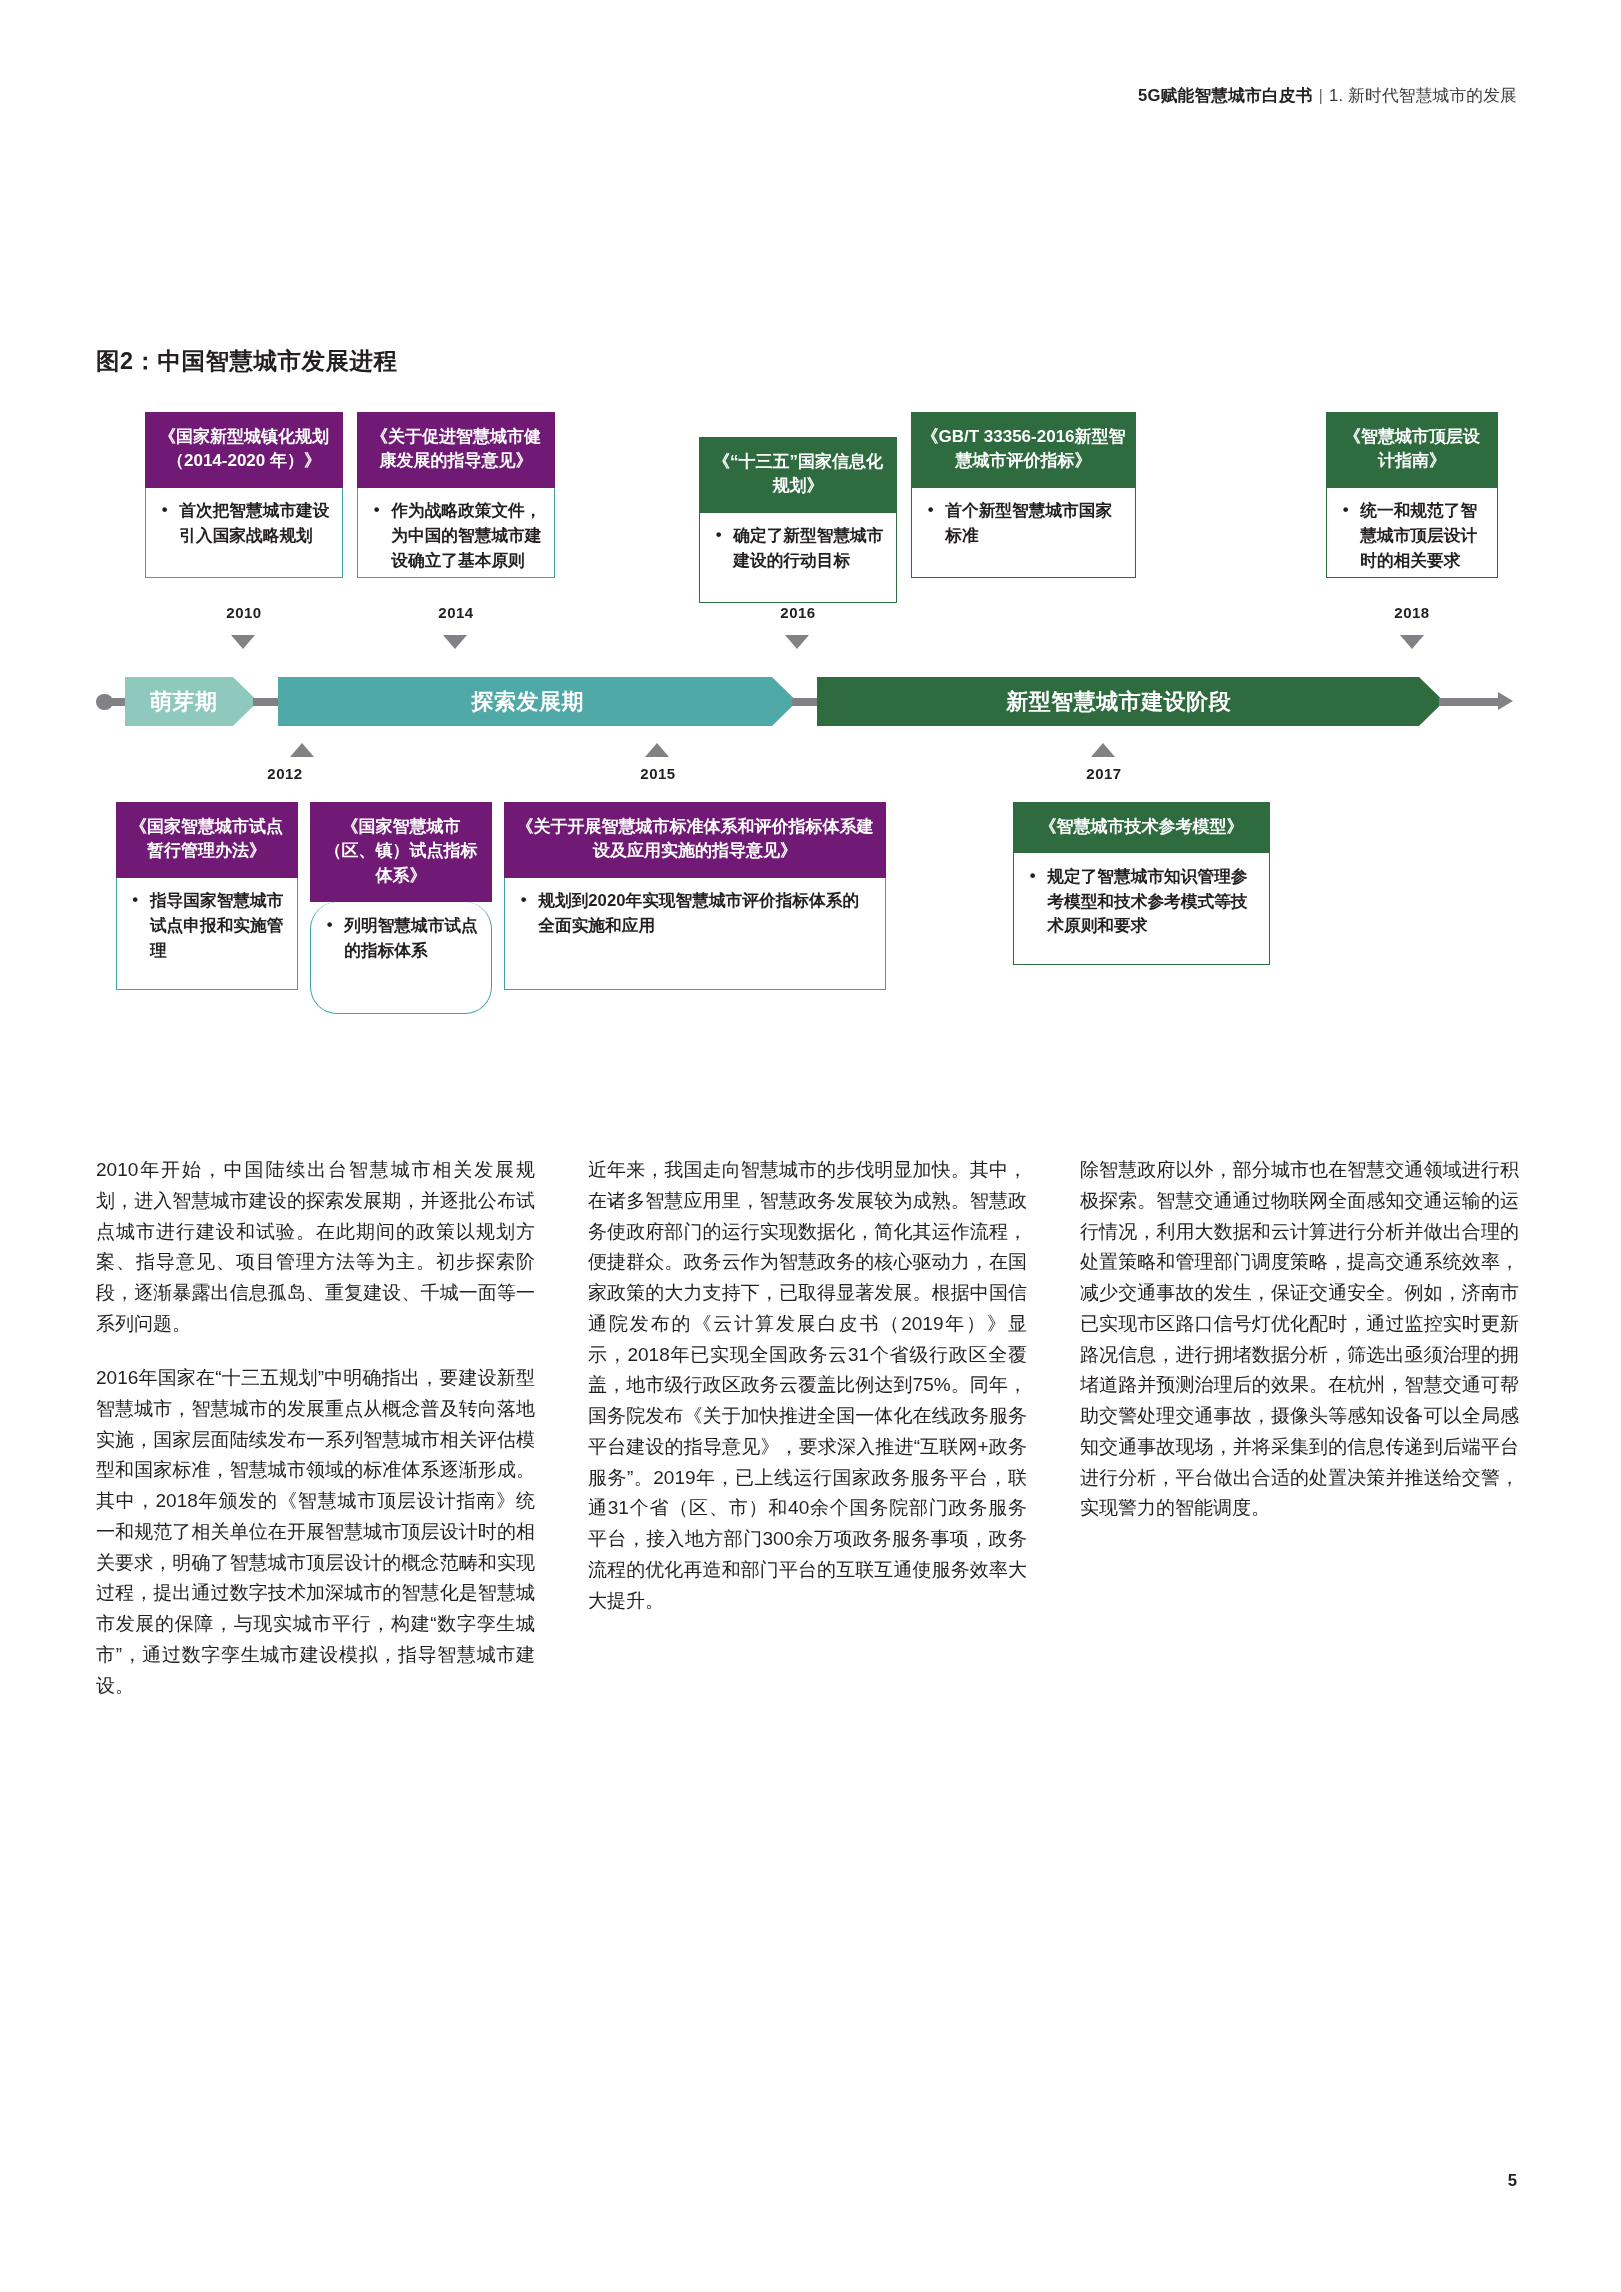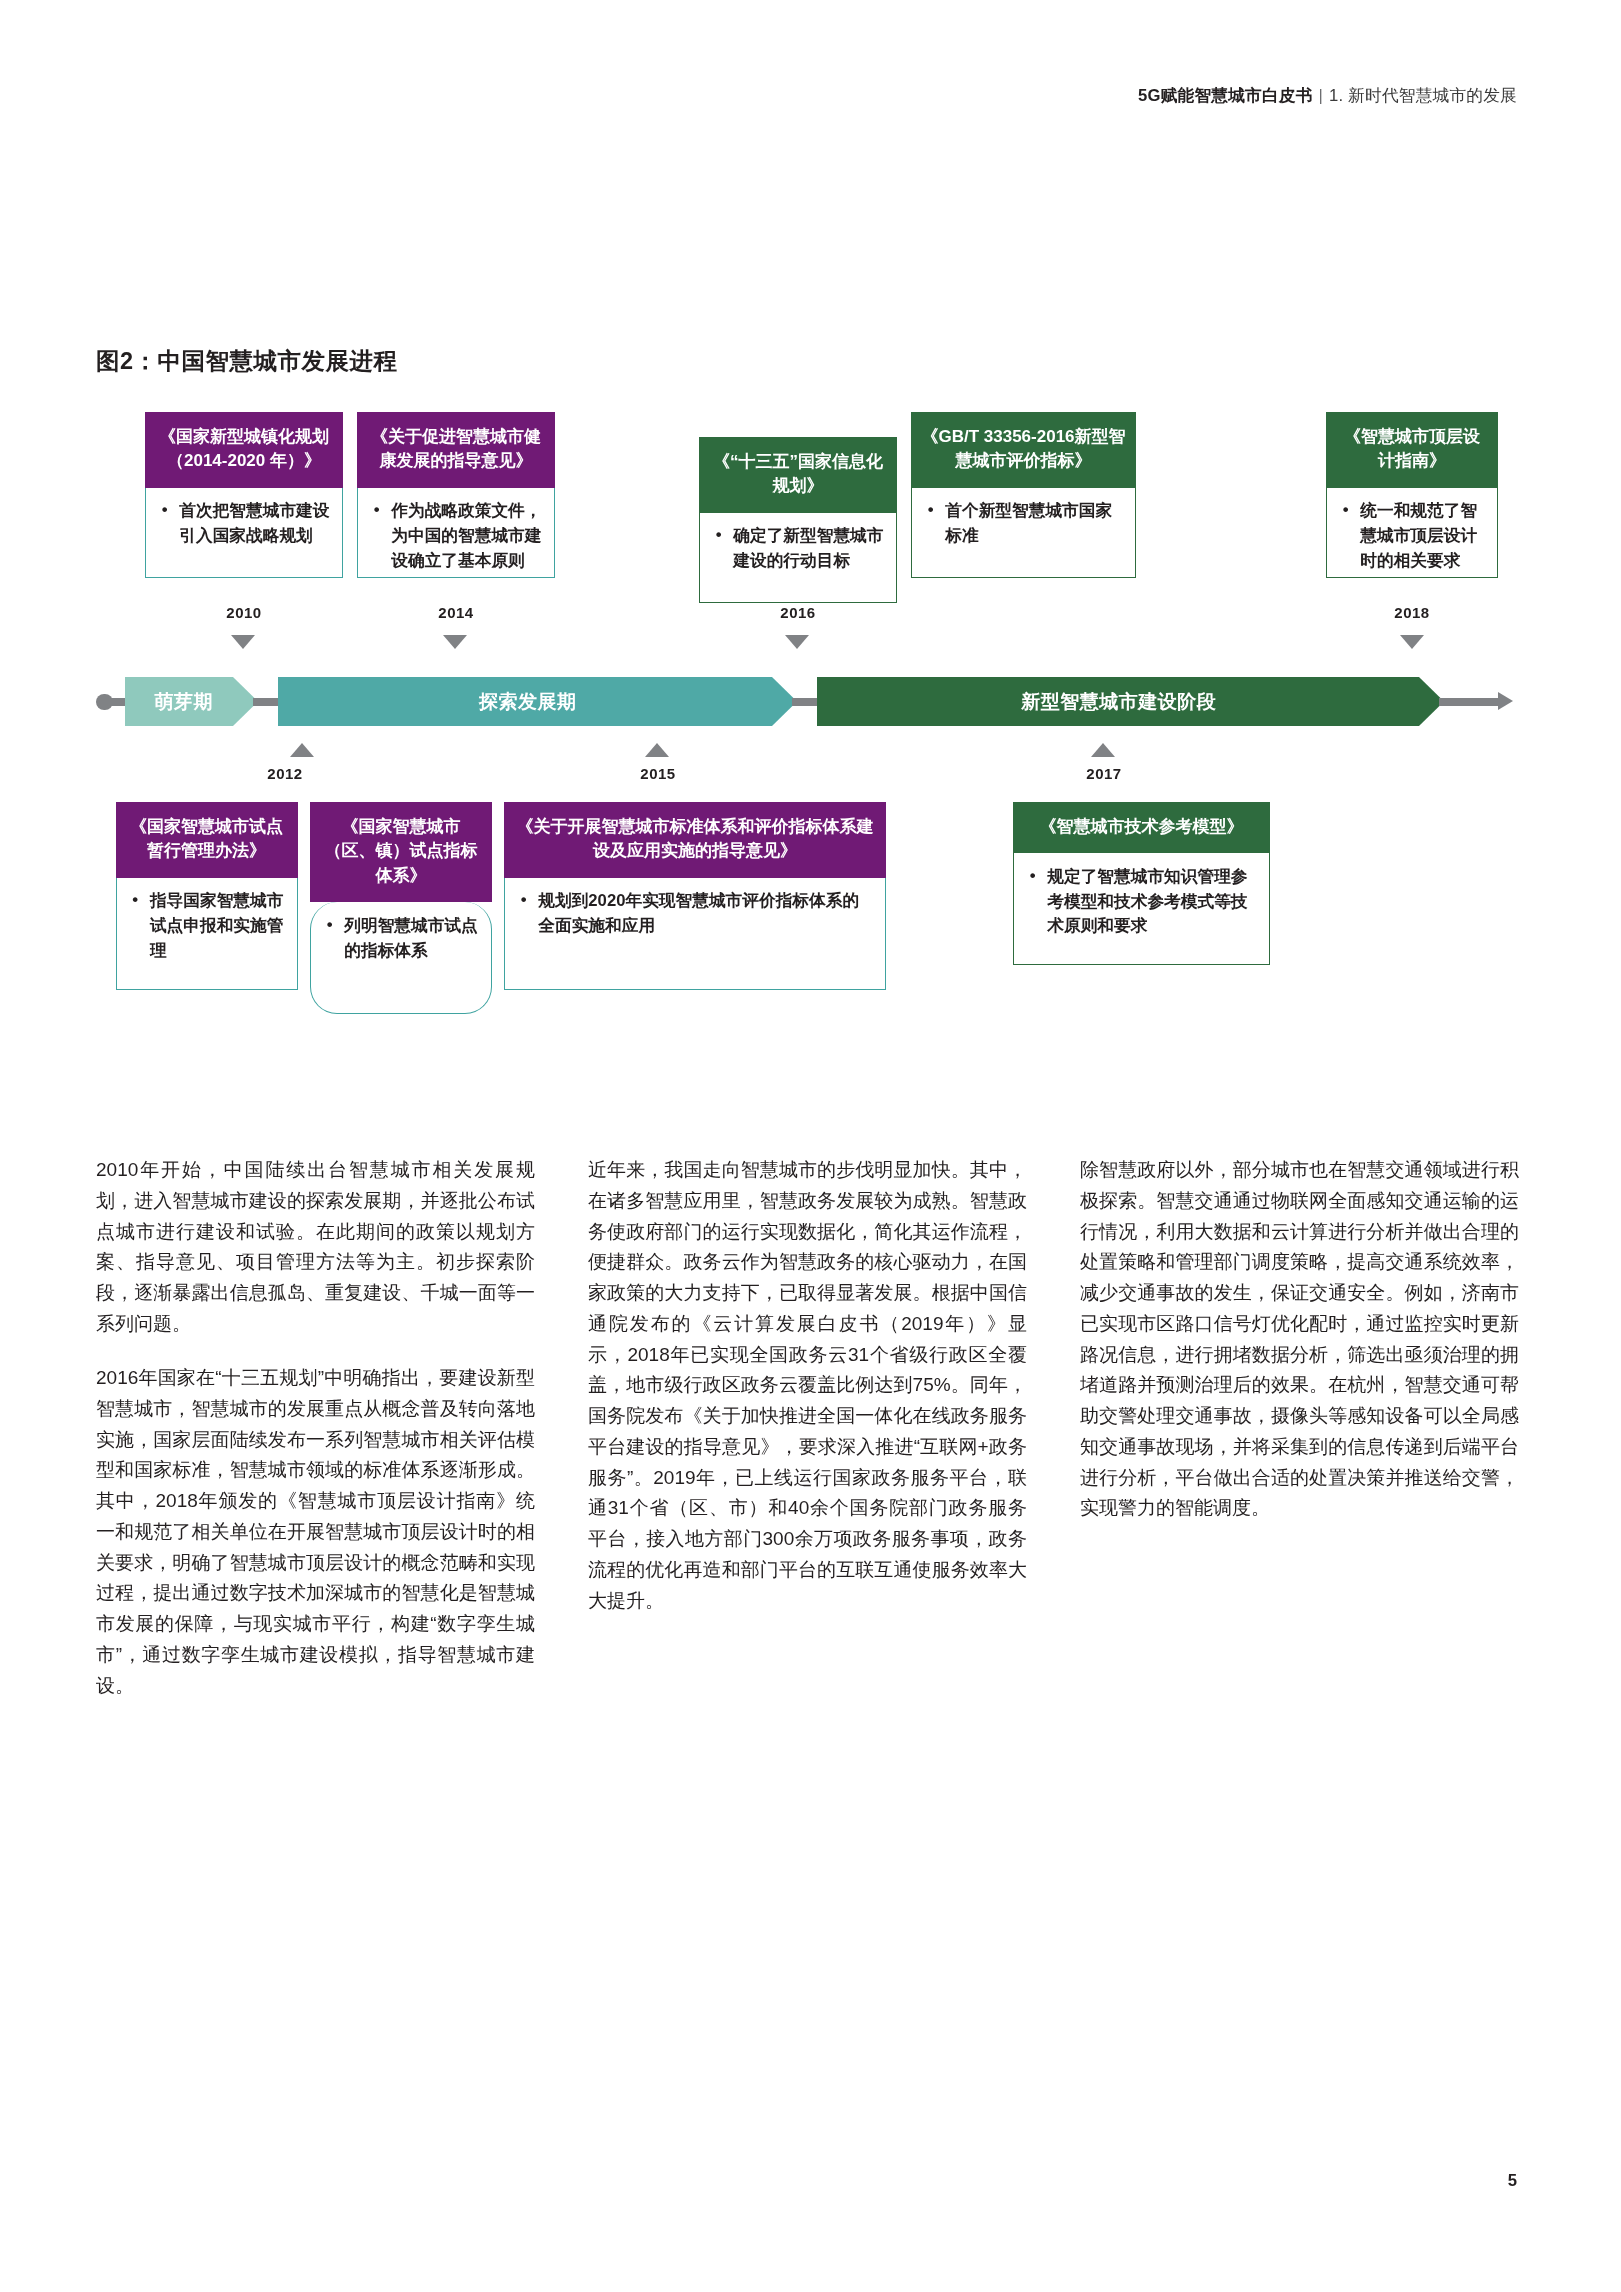--- a/index.html
+++ b/index.html
@@ -71,21 +71,21 @@
   .band{ position:absolute; left:0; top:265px; width:1431px; height:49px; }
   .band .dot{
     position:absolute; left:0; top:16.7px; width:16.7px; height:16.7px;
     border-radius:50%; background:#808285;
   }
   .band .stub{ position:absolute; left:11.8px; top:20.6px; width:21.6px; height:8.8px; background:#808285; }
   .band .chev{ position:absolute; top:0; height:49px; }
   .band .chev .lbl{
     position:absolute; left:0; right:0; top:0; height:49px;
     display:flex; align-items:center; justify-content:center;
-    color:#ffffff; font-weight:bold; font-size:19px; letter-spacing:0.5px;
+    color:#ffffff; font-weight:bold; font-size:22px; letter-spacing:0.5px;
   }
   .band .connector{ position:absolute; top:20.6px; height:8.8px; background:#808285; }
   .band .tail{ position:absolute; top:20.6px; height:8.8px; background:#808285; }
   .band .tailhead{
     position:absolute; top:14.7px; width:0;height:0;
     border-top:9.8px solid transparent; border-bottom:9.8px solid transparent;
     border-left:15.7px solid #808285;
   }
 
   

